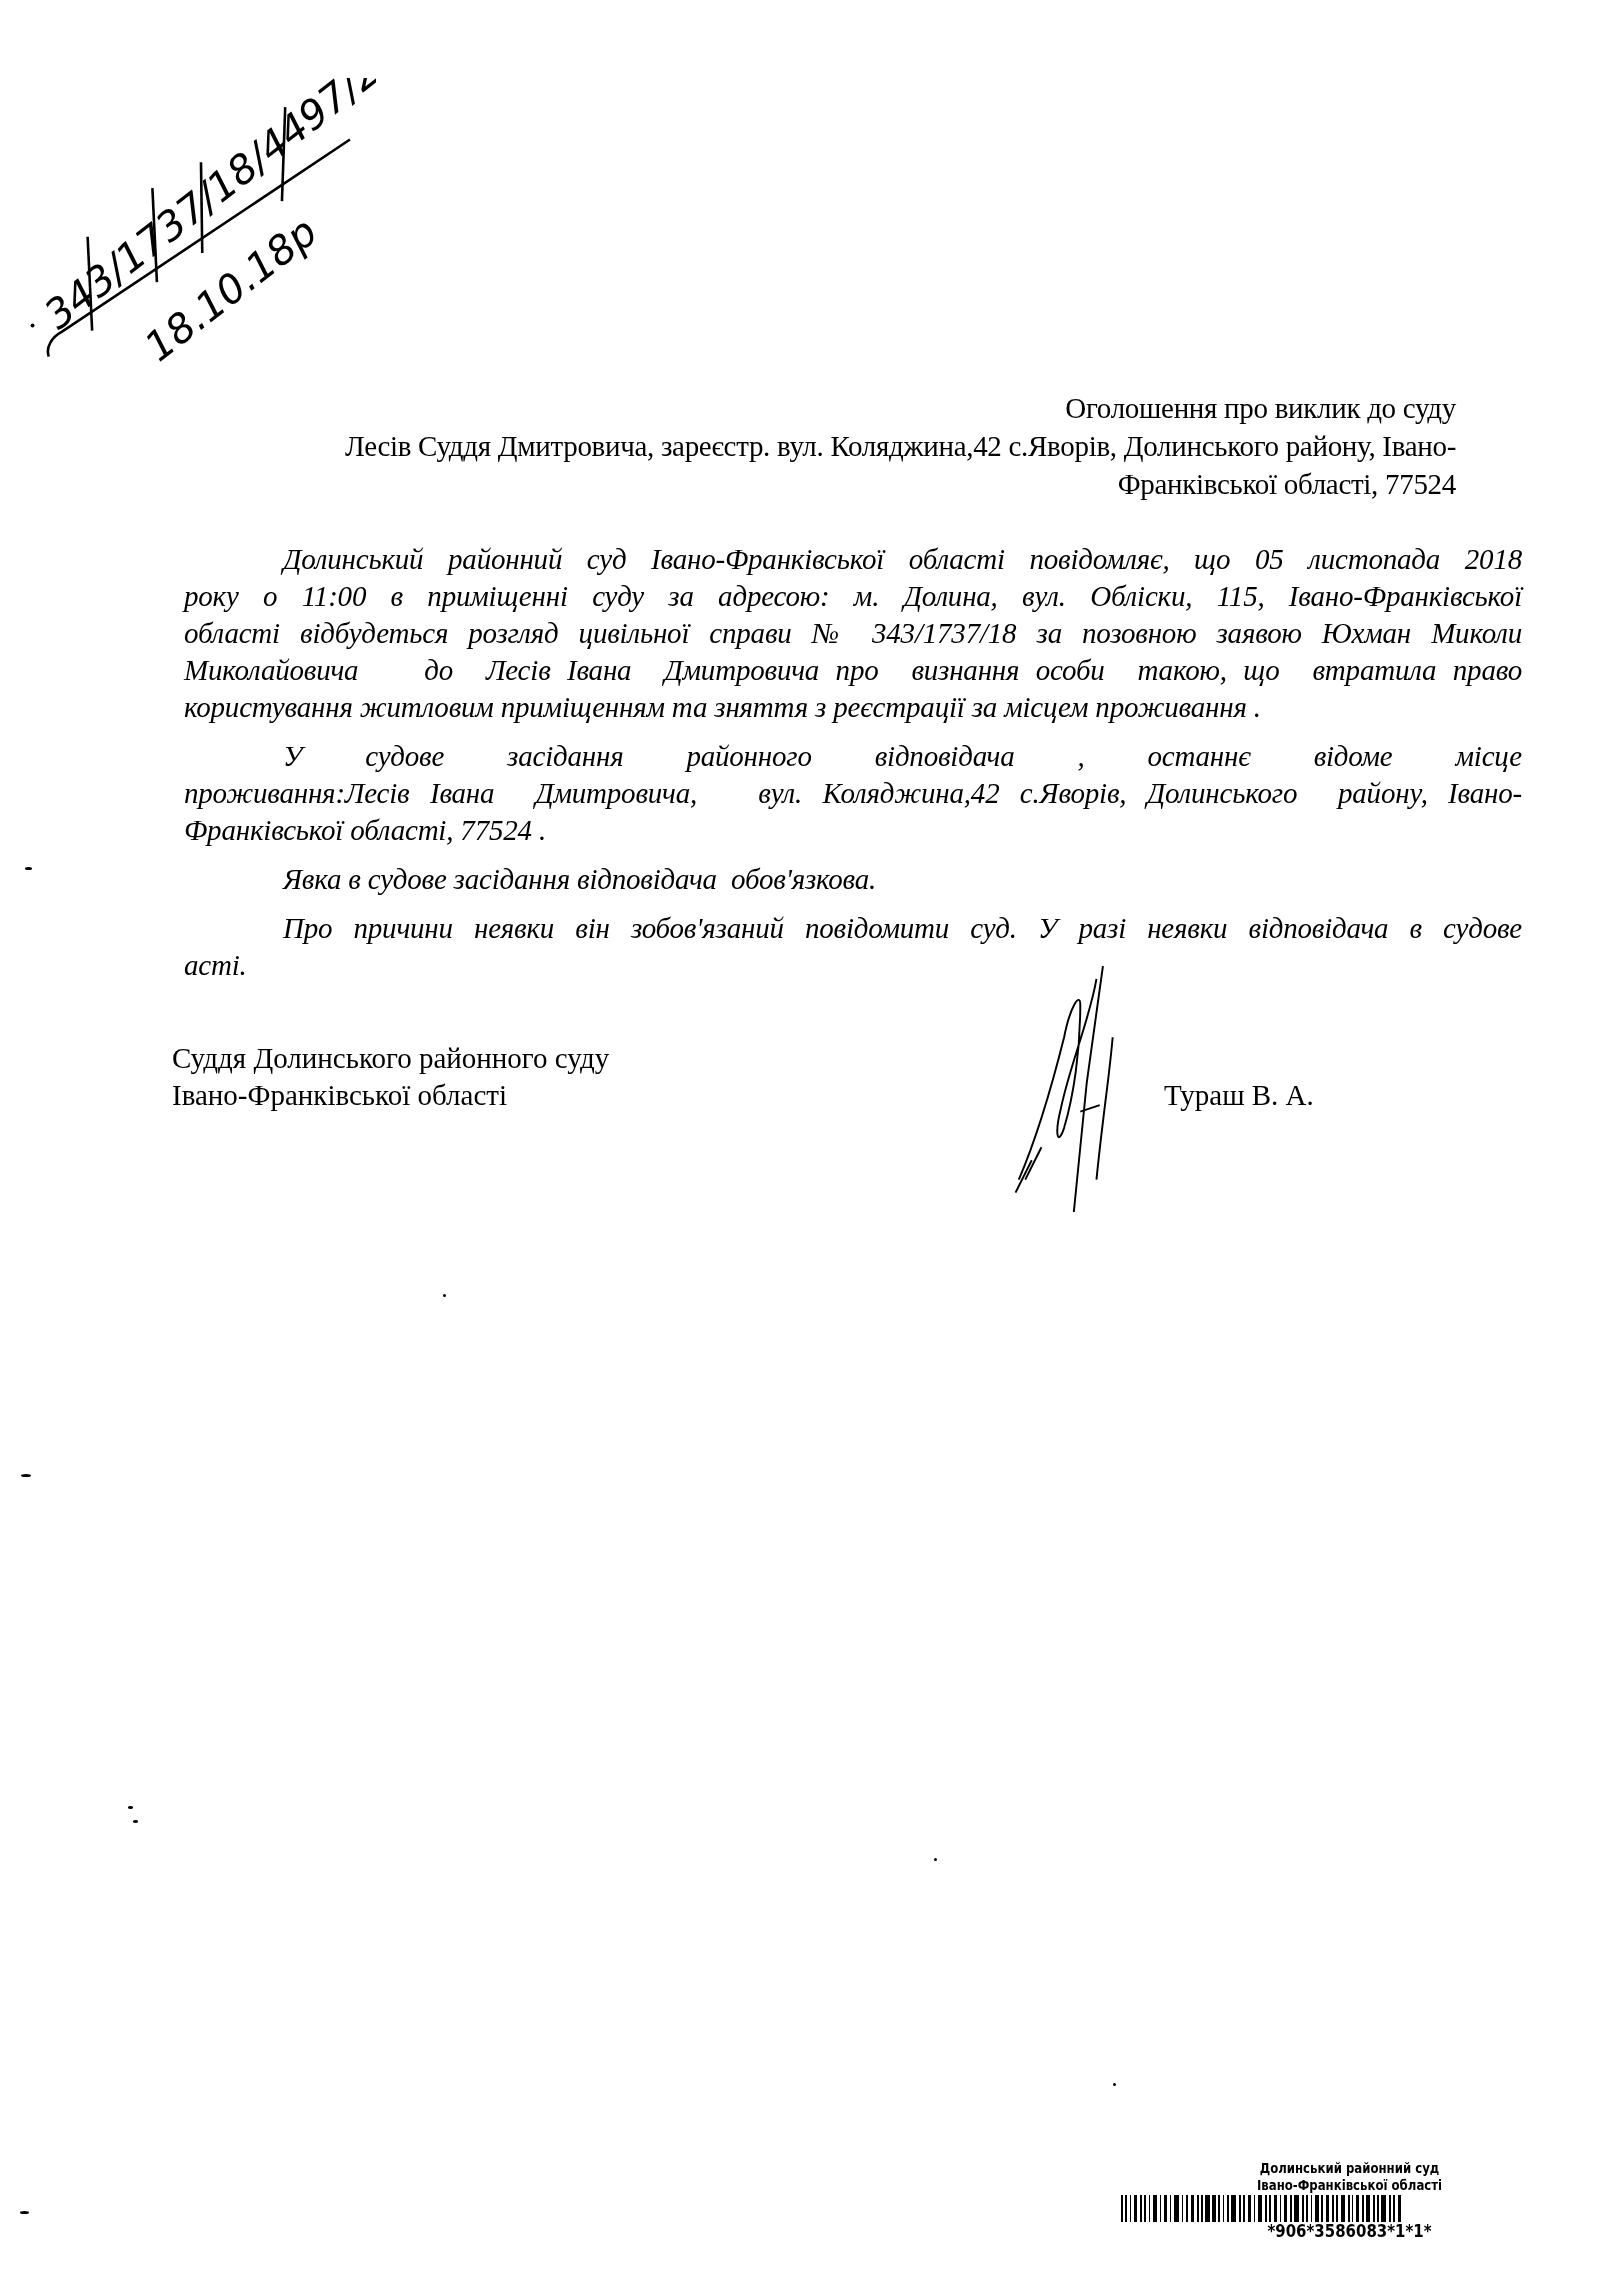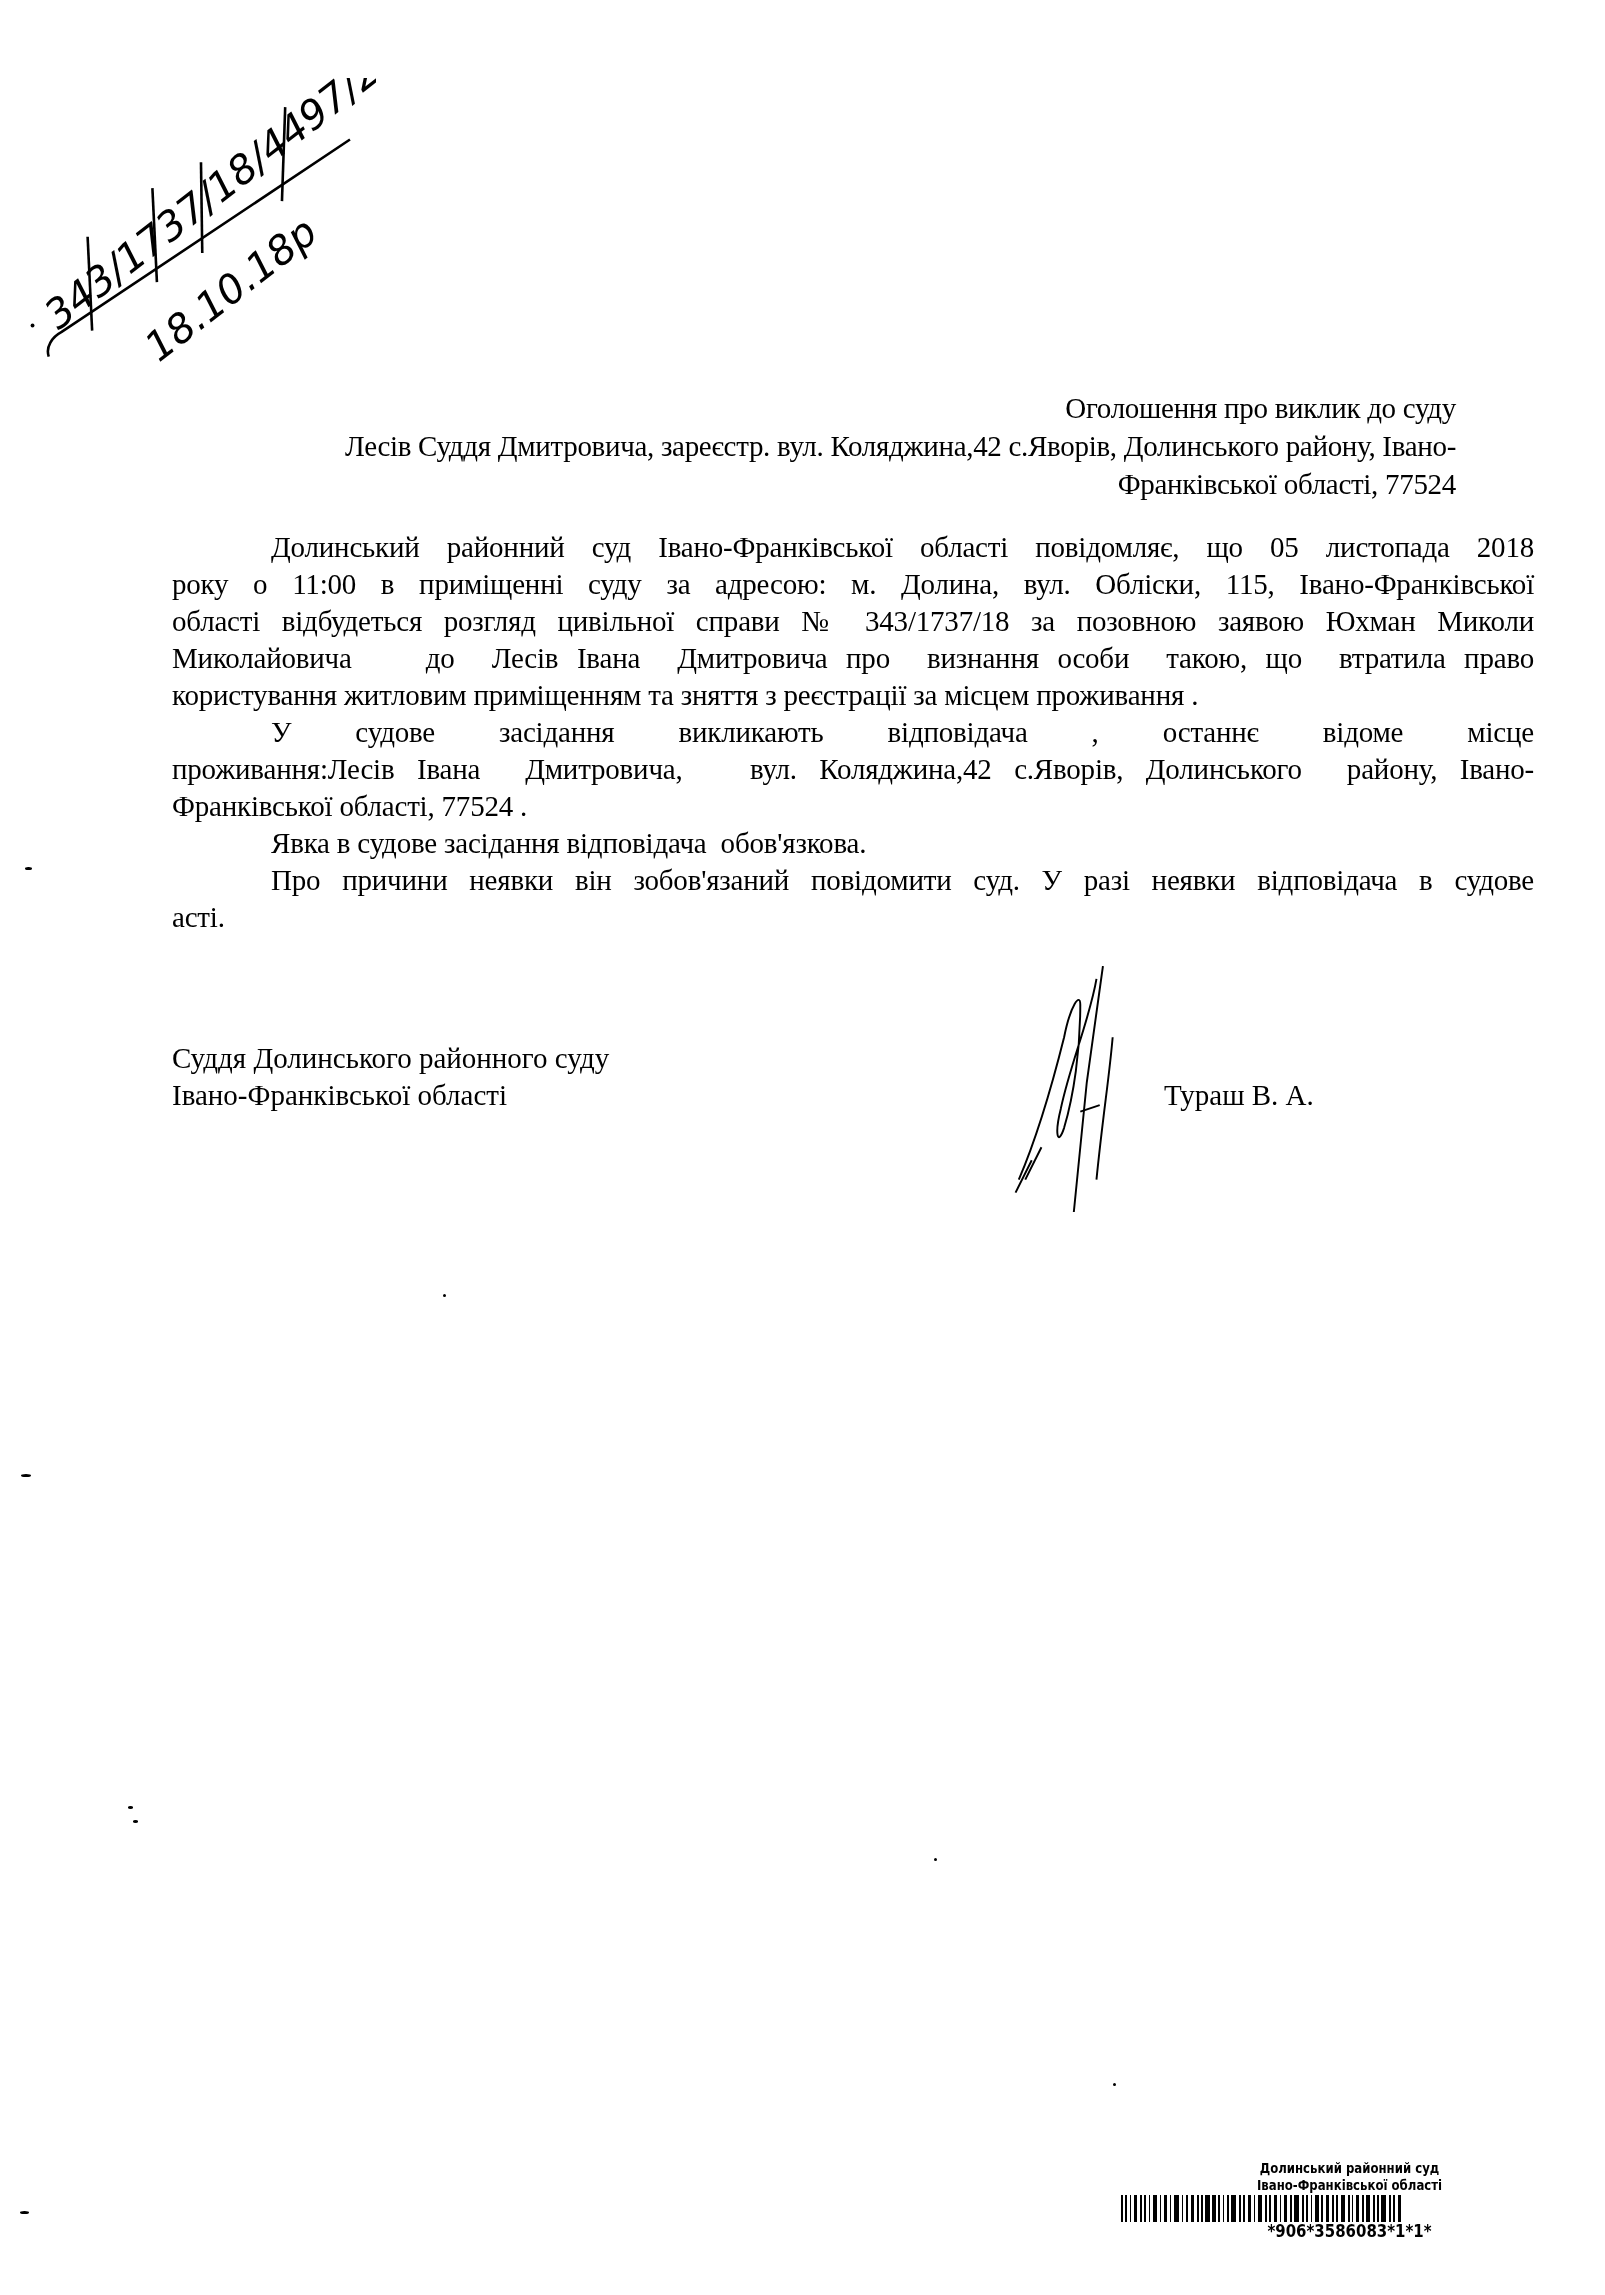--- a/index.html
+++ b/index.html
@@ -21,21 +21,21 @@
     position: absolute; left: 172px; top: 389px; width: 1284px;
     text-align: right; font-size: 29px; line-height: 38px;
     letter-spacing: -0.3px;
   }
   .header div { white-space: nowrap; }
   .body-text {
     position: absolute; left: 172px; top: 529px; width: 1362px;
     font-size: 29px; line-height: 37px; text-align: justify;
     letter-spacing: -0.2px;
   }
-  .para { text-indent: 99px; margin: 0; }
+  .para { text-indent: 99px; margin: 12px; font-style: italic; }
   .para .line { display: block; white-space: nowrap; }
   .line.just { text-align-last: justify; text-align: justify; white-space: normal; }
   .judge {
     position: absolute; left: 172px; top: 1040px;
     font-size: 29px; line-height: 37px;
   }
   .judge-name {
     position: absolute; left: 1164px; top: 1077px; font-size: 29px; line-height: 37px;
   }
   .signature { position: absolute; left: 1012px; top: 966px; width: 156px; height: 246px; }
@@ -76,21 +76,21 @@
 
   <div class="body-text">
     <div class="para">
       <span class="line just">Долинський районний суд Івано-Франківської області повідомляє, що 05 листопада 2018</span>
       <span class="line just" style="text-indent:0">року о 11:00 в приміщенні суду за адресою: м. Долина, вул. Обліски, 115, Івано-Франківської</span>
       <span class="line just" style="text-indent:0">області відбудеться розгляд цивільної справи № 343/1737/18 за позовною заявою Юхман Миколи</span>
       <span class="line just" style="text-indent:0; white-space:pre-wrap">Миколайовича    до  Лесів Івана  Дмитровича про  визнання особи  такою, що  втратила право</span>
       <span class="line" style="text-indent:0">користування житловим приміщенням та зняття з реєстрації за місцем проживання .</span>
     </div>
     <div class="para">
-      <span class="line just">У судове засідання викликають відповідача , останнє відоме місце</span>
+      <span class="line just">У судове засідання районного відповідача , останнє відоме місце</span>
       <span class="line just" style="text-indent:0; white-space:pre-wrap">проживання:Лесів Івана  Дмитровича,   вул. Коляджина,42 с.Яворів, Долинського  району, Івано-</span>
       <span class="line" style="text-indent:0">Франківської області, 77524 .</span>
     </div>
     <div class="para">
       <span class="line" style="white-space:pre">Явка в судове засідання відповідача  обов'язкова.</span>
     </div>
     <div class="para">
       <span class="line just">Про причини неявки він зобов'язаний повідомити суд. У разі неявки відповідача в судове</span>
       <span class="line" style="text-indent:0">асті.</span>
     </div>

